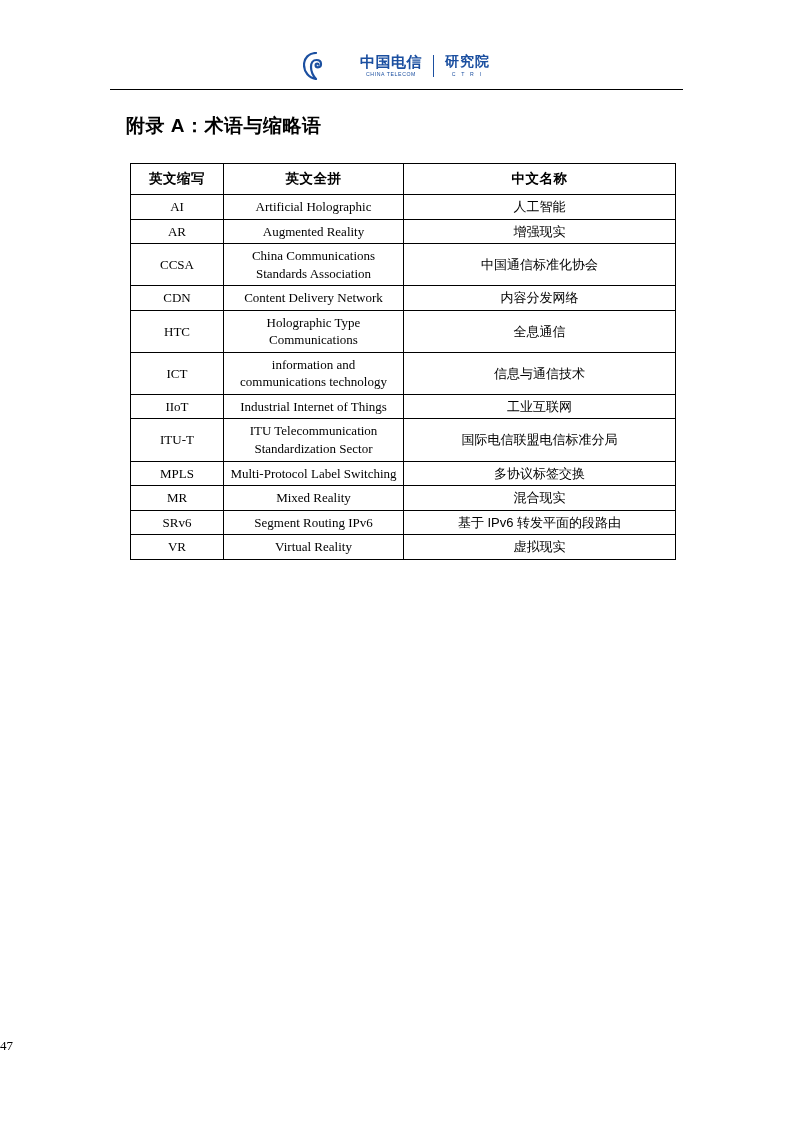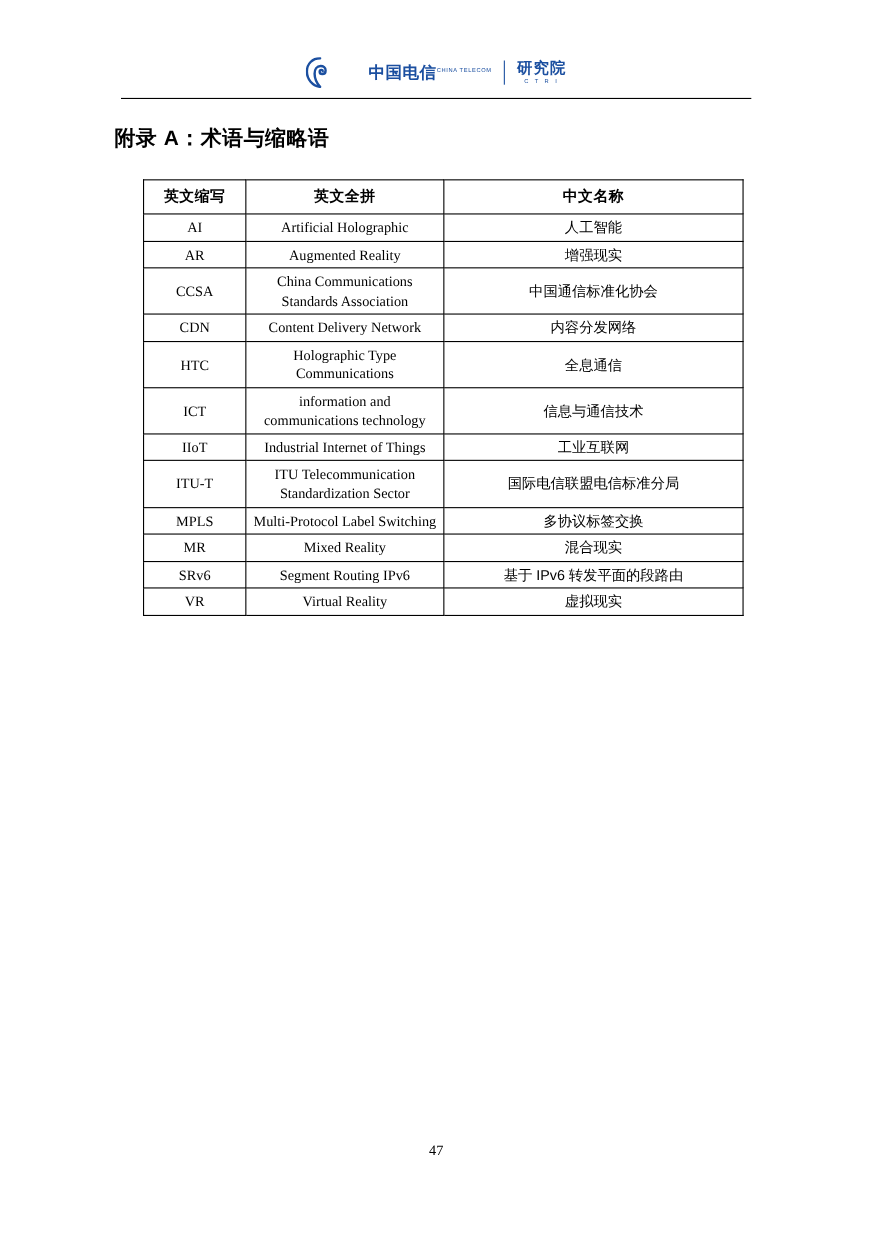--- a/index.html
+++ b/index.html
@@ -39,21 +39,22 @@
   }
   .logo-mark {
     width: 26px;
     height: 28px;
     position: relative;
     flex: none;
   }
   .logo-mark svg { display: block; }
   .logo-cn {
     display: flex;
-    align-items: flex-start;
+    flex-direction: column;
+    align-items: center;
     line-height: 1;
     margin-left: 24px;
   }
   .logo-cn-top {
     font-family: "Liberation Sans", sans-serif;
     font-size: 15px;
     font-weight: bold;
     color: #1b4fa0;
     letter-spacing: 0.5px;
   }
@@ -96,21 +97,21 @@
     top: 41px;
     width: 573px;
     height: 1px;
     background: #000000;
   }
 
   
   .section-title {
     position: absolute;
     top: 100px;
-    left: 104px;
+    left: 126px;
     font-family: "Liberation Sans", sans-serif;
     font-size: 19px;
     font-weight: bold;
     letter-spacing: 0.5px;
     color: #000000;
   }
 
   
   .table-wrap {
     position: absolute;
@@ -149,21 +150,21 @@
   col.c1 { width: 93px; }
   col.c2 { width: 180px; }
   col.c3 { width: 272px; }
 
   
   .page-number {
     position: absolute;
     top: 1038px;
     left: 0;
     width: 793px;
-    text-align: center;
+    text-align: left;
     font-size: 13px;
     font-family: "Liberation Serif", serif;
   }
 </style>
 </head>
 <body>
 
 <div class="page">
 
   <div class="header">

